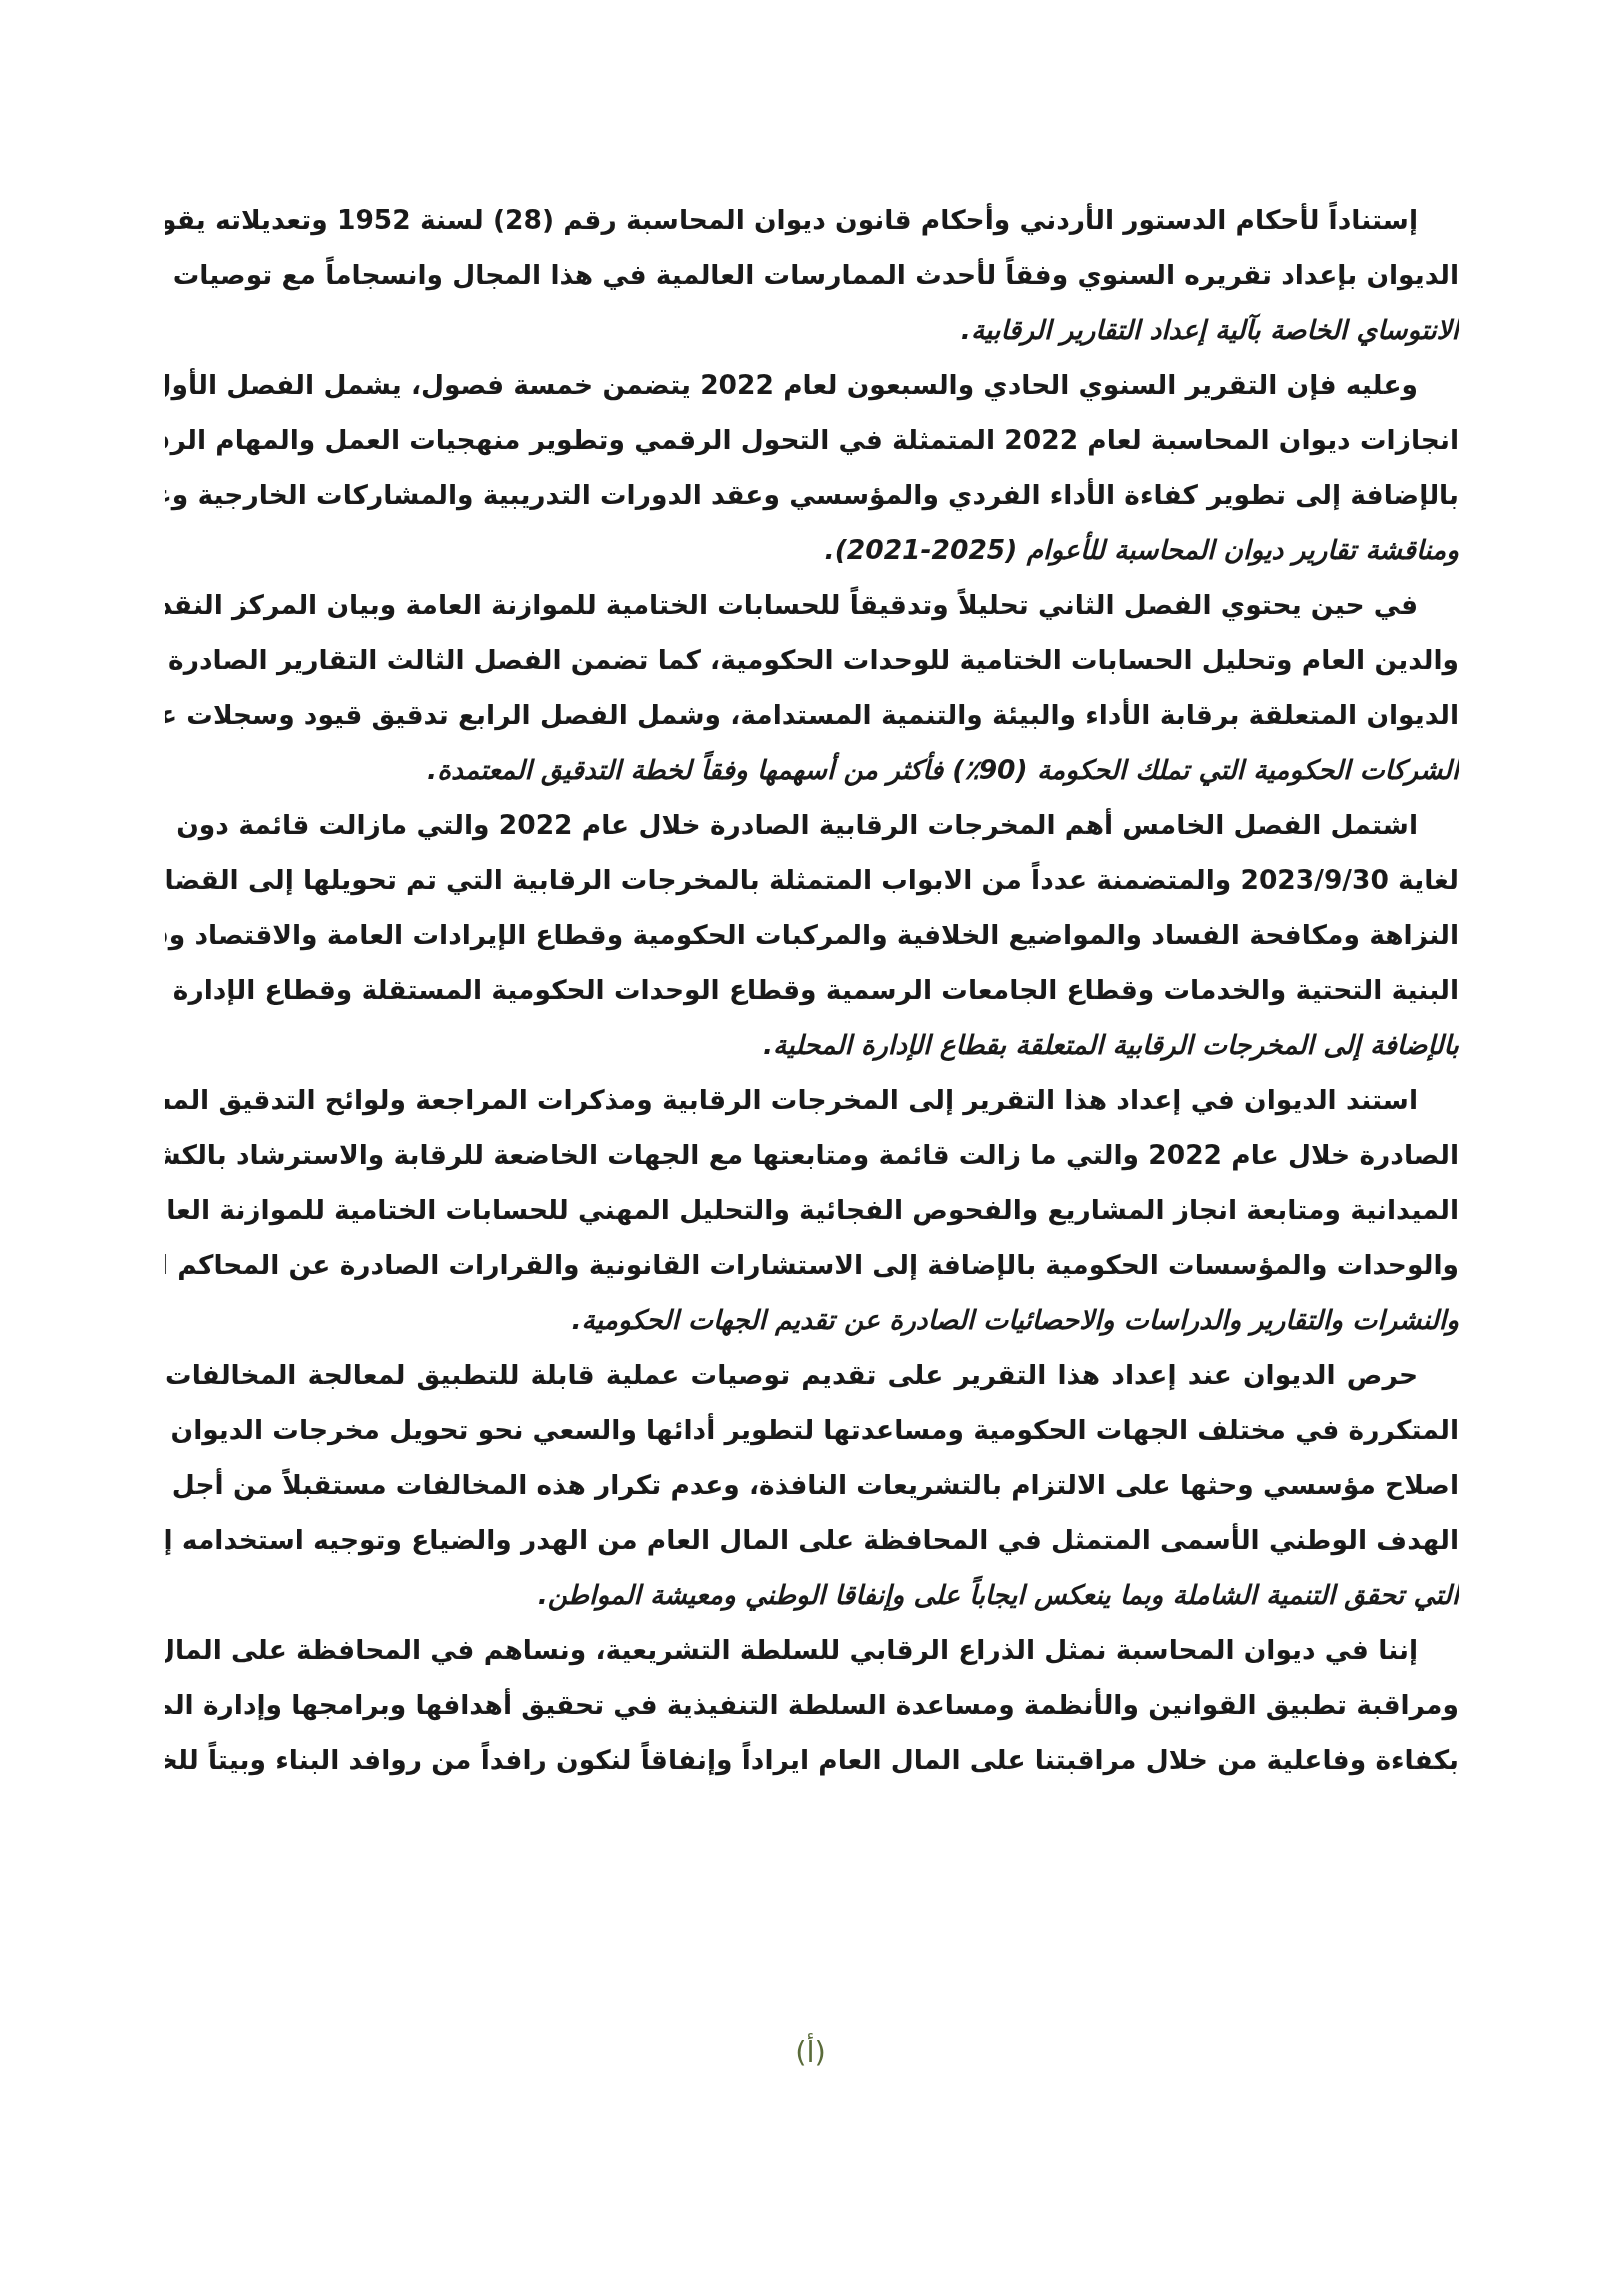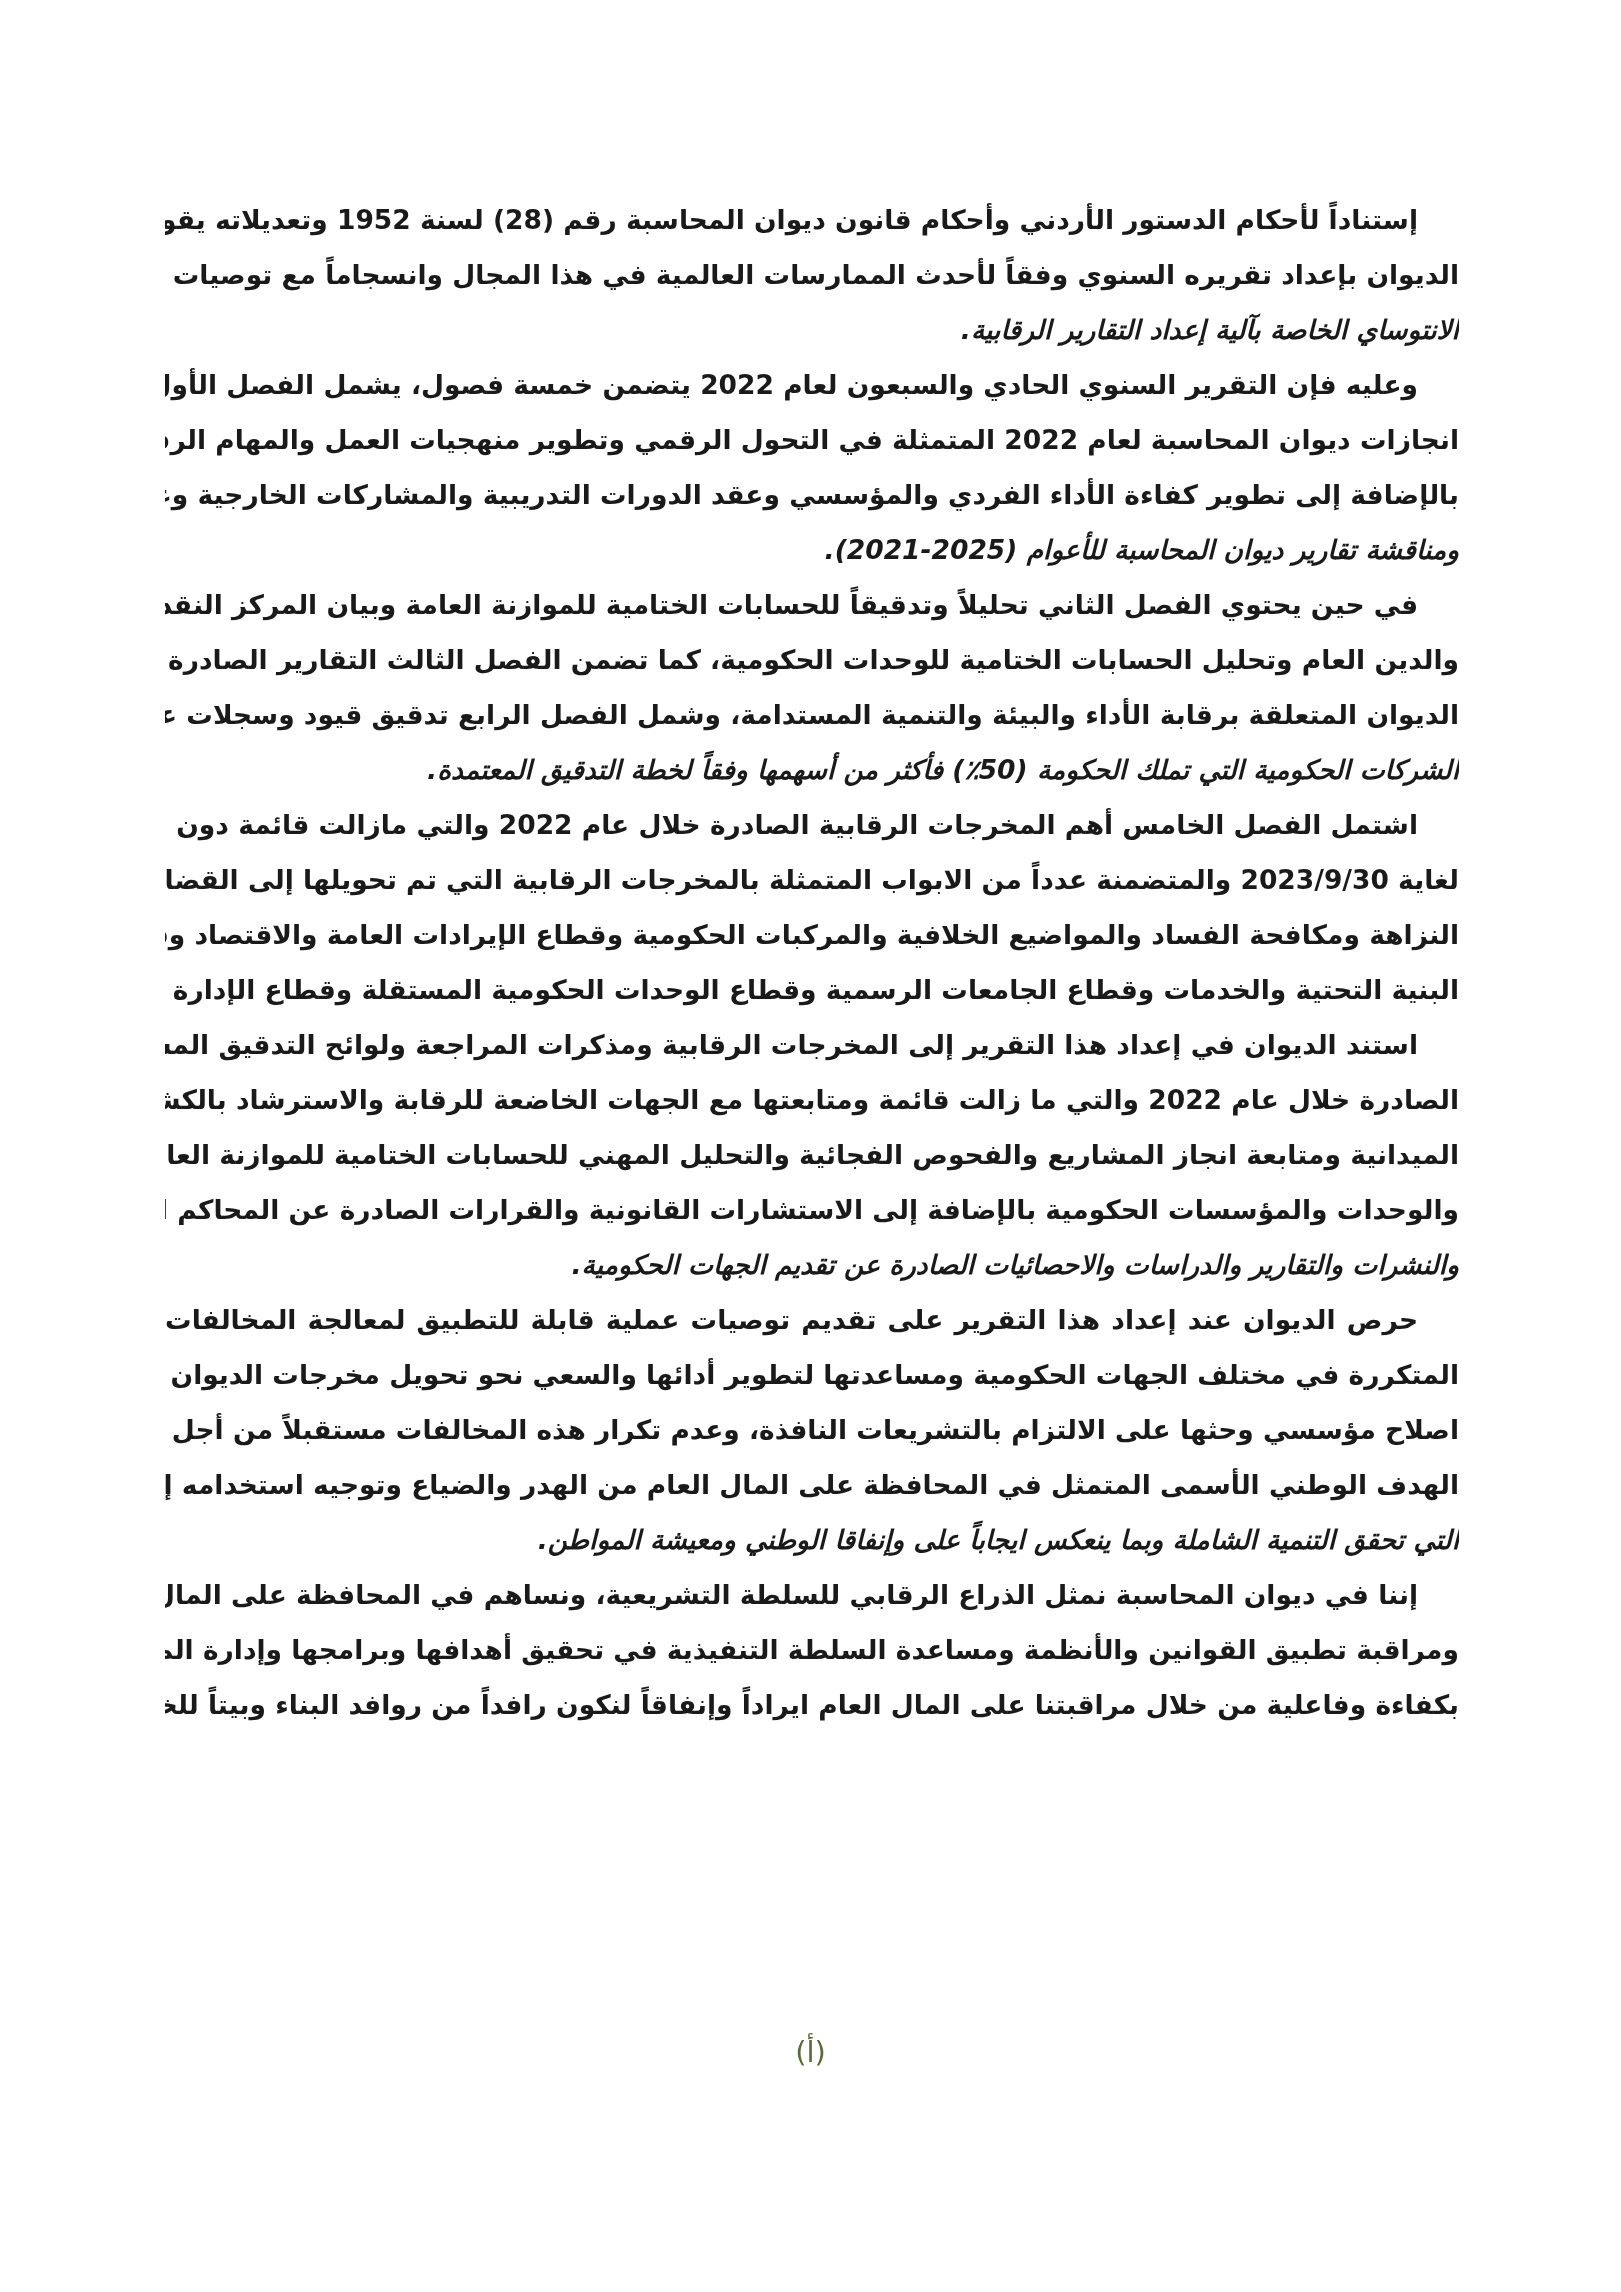--- a/index.html
+++ b/index.html
@@ -68,27 +68,28 @@
   <div class="para">
     <span class="line first">وعليه فإن التقرير السنوي الحادي والسبعون لعام 2022 يتضمن خمسة فصول، يشمل الفصل الأول أهم</span>
     <span class="line">انجازات ديوان المحاسبة لعام 2022 المتمثلة في التحول الرقمي وتطوير منهجيات العمل والمهام الرقابية المنجزة</span>
     <span class="line">بالإضافة إلى تطوير كفاءة الأداء الفردي والمؤسسي وعقد الدورات التدريبية والمشاركات الخارجية وغيرها،</span>
     <span class="line last">ومناقشة تقارير ديوان المحاسبة للأعوام (2025-2021).</span>
   </div>
   <div class="para">
     <span class="line first">في حين يحتوي الفصل الثاني تحليلاً وتدقيقاً للحسابات الختامية للموازنة العامة وبيان المركز النقدي</span>
     <span class="line">والدين العام وتحليل الحسابات الختامية للوحدات الحكومية، كما تضمن الفصل الثالث التقارير الصادرة عن</span>
     <span class="line">الديوان المتعلقة برقابة الأداء والبيئة والتنمية المستدامة، وشمل الفصل الرابع تدقيق قيود وسجلات عدد من</span>
-    <span class="line last">الشركات الحكومية التي تملك الحكومة (50٪) فأكثر من أسهمها وفقاً لخطة التدقيق المعتمدة.</span>
+    <span class="line last">الشركات الحكومية التي تملك الحكومة (90٪) فأكثر من أسهمها وفقاً لخطة التدقيق المعتمدة.</span>
   </div>
   <div class="para">
     <span class="line first">اشتمل الفصل الخامس أهم المخرجات الرقابية الصادرة خلال عام 2022 والتي مازالت قائمة دون تصويب</span>
     <span class="line">لغاية 2023/9/30 والمتضمنة عدداً من الابواب المتمثلة بالمخرجات الرقابية التي تم تحويلها إلى القضاء وهيئة</span>
     <span class="line">النزاهة ومكافحة الفساد والمواضيع الخلافية والمركبات الحكومية وقطاع الإيرادات العامة والاقتصاد وقطاع</span>
     <span class="line">البنية التحتية والخدمات وقطاع الجامعات الرسمية وقطاع الوحدات الحكومية المستقلة وقطاع الإدارة العامة</span>
+    <span class="line last">بالإضافة إلى المخرجات الرقابية المتعلقة بقطاع الإدارة المحلية.</span>
   </div>
   <div class="para">
     <span class="line first">استند الديوان في إعداد هذا التقرير إلى المخرجات الرقابية ومذكرات المراجعة ولوائح التدقيق المسبق</span>
     <span class="line">الصادرة خلال عام 2022 والتي ما زالت قائمة ومتابعتها مع الجهات الخاضعة للرقابة والاسترشاد بالكشوفات</span>
     <span class="line">الميدانية ومتابعة انجاز المشاريع والفحوص الفجائية والتحليل المهني للحسابات الختامية للموازنة العامة</span>
     <span class="line">والوحدات والمؤسسات الحكومية بالإضافة إلى الاستشارات القانونية والقرارات الصادرة عن المحاكم المختصة،</span>
     <span class="line last">والنشرات والتقارير والدراسات والاحصائيات الصادرة عن تقديم الجهات الحكومية.</span>
   </div>
   <div class="para">
     <span class="line first">حرص الديوان عند إعداد هذا التقرير على تقديم توصيات عملية قابلة للتطبيق لمعالجة المخالفات</span>

